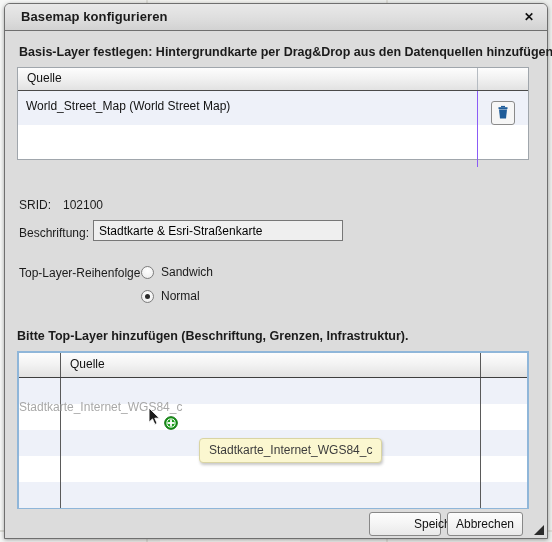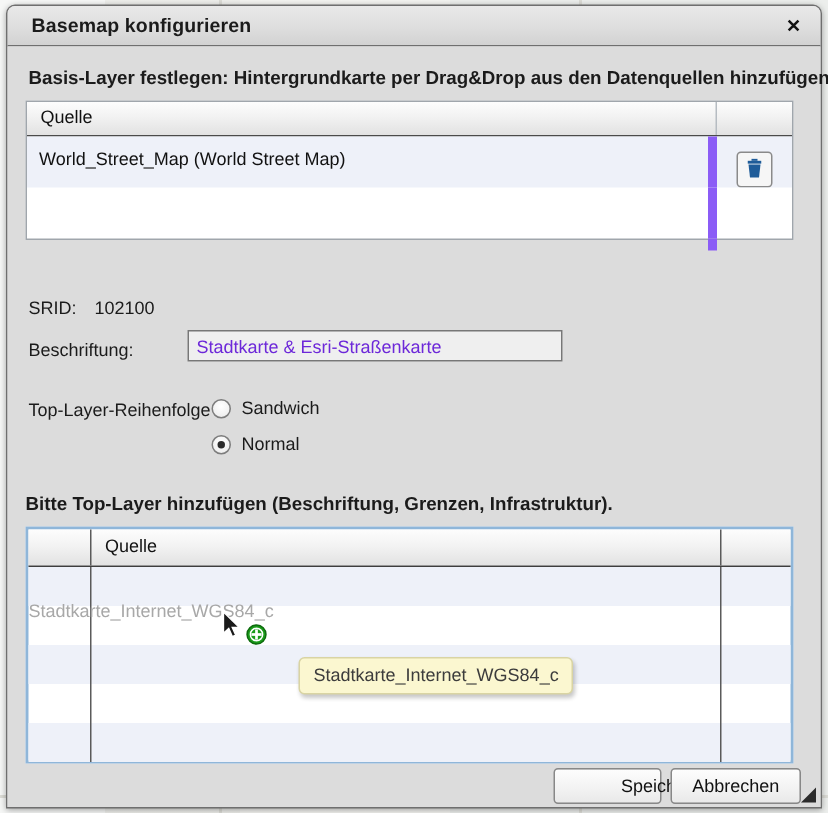--- a/index.html
+++ b/index.html
@@ -111,21 +111,21 @@
 
   #g1-body { position: relative; height: 68px; }
   .g1-row {
     display: flex;
     height: 34px;
     box-sizing: border-box;
   }
   .g1-row.alt { background: #eef1f9; }
   .g1-row .cell {
     box-sizing: border-box;
-    border-right: 6px solid #8b5cf6;
+    border-right: 1px solid #8b5cf6;
     font-size: 12px;
     color: #111;
     padding: 8px 0 0 8px;
     overflow: hidden;
   }
   .g1-row .cell.last { border-right: none; }
   .c-quelle { width: 460px; }
   .c-action { width: 50px; padding-left: 0 !important; text-align: center; }
 
   .trash-btn {
@@ -148,23 +148,22 @@
 
   #besch-input {
     position: absolute;
     left: 88px; top: 189px;
     width: 250px; height: 21px;
     box-sizing: border-box;
     border: 1px solid #777;
     background: #efefef;
     font-family: "Liberation Sans", sans-serif;
     font-size: 12px;
-    color: #6d28d9;
+    color: #000000;
     padding: 0 5px;
-    margin-left: 32px;
   }
 
   #toplayer-label { left: 14px; top: 235px; }
 
   .radio-row { position: absolute; display: flex; align-items: center; }
   #radio-sandwich { left: 136px; top: 234px; }
   #radio-normal   { left: 136px; top: 258px; }
   .radio-dot {
     width: 13px; height: 13px;
     box-sizing: border-box;
@@ -273,21 +272,21 @@
     box-sizing: border-box;
     border: 1px solid #888;
     border-radius: 3px;
     background: linear-gradient(180deg,#fdfdfd 0%,#f4f4f4 50%,#e9e9e9 100%);
     font-family: "Liberation Sans", sans-serif;
     font-size: 12px;
     color: #111;
     cursor: pointer;
   }
   #btn-save   { left: 364px; top: 481px; width: 72px; padding-left: 44px; }
-  #btn-cancel { left: 442px; top: 481px; width: 87px; }
+  #btn-cancel { left: 442px; top: 481px; width: 76px; }
 
   #resize-grip {
     position: absolute;
     right: 2px; bottom: 2px;
     width: 14px; height: 14px;
   }
 </style>
 </head>
 <body>
 

